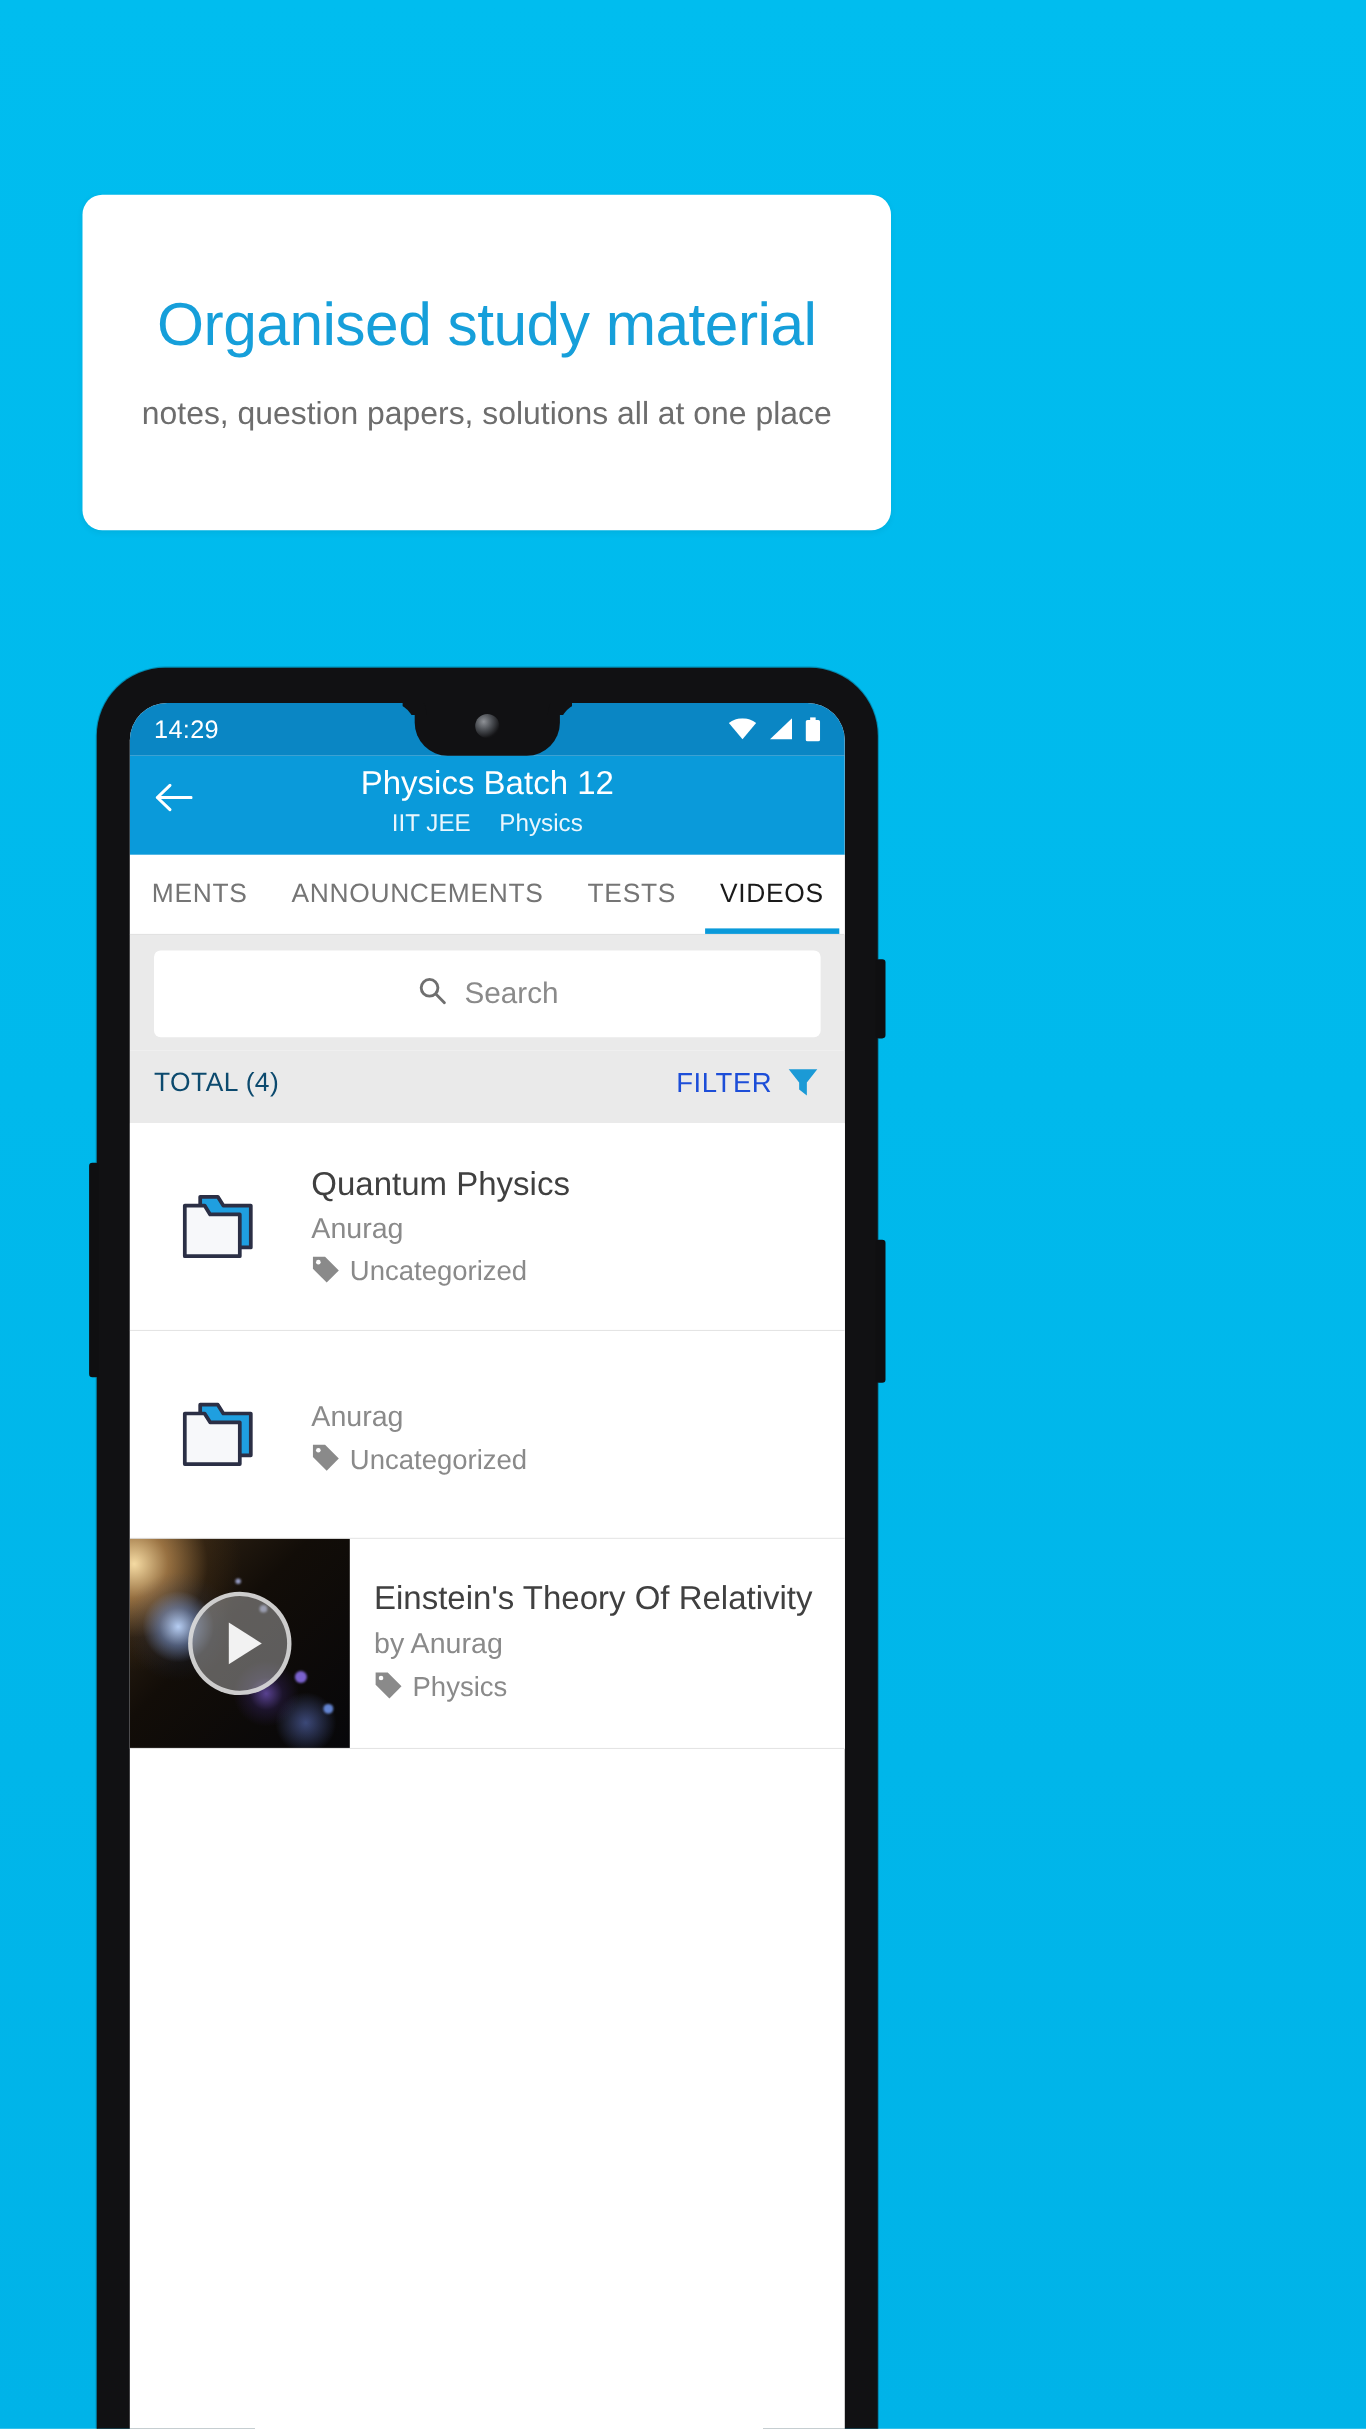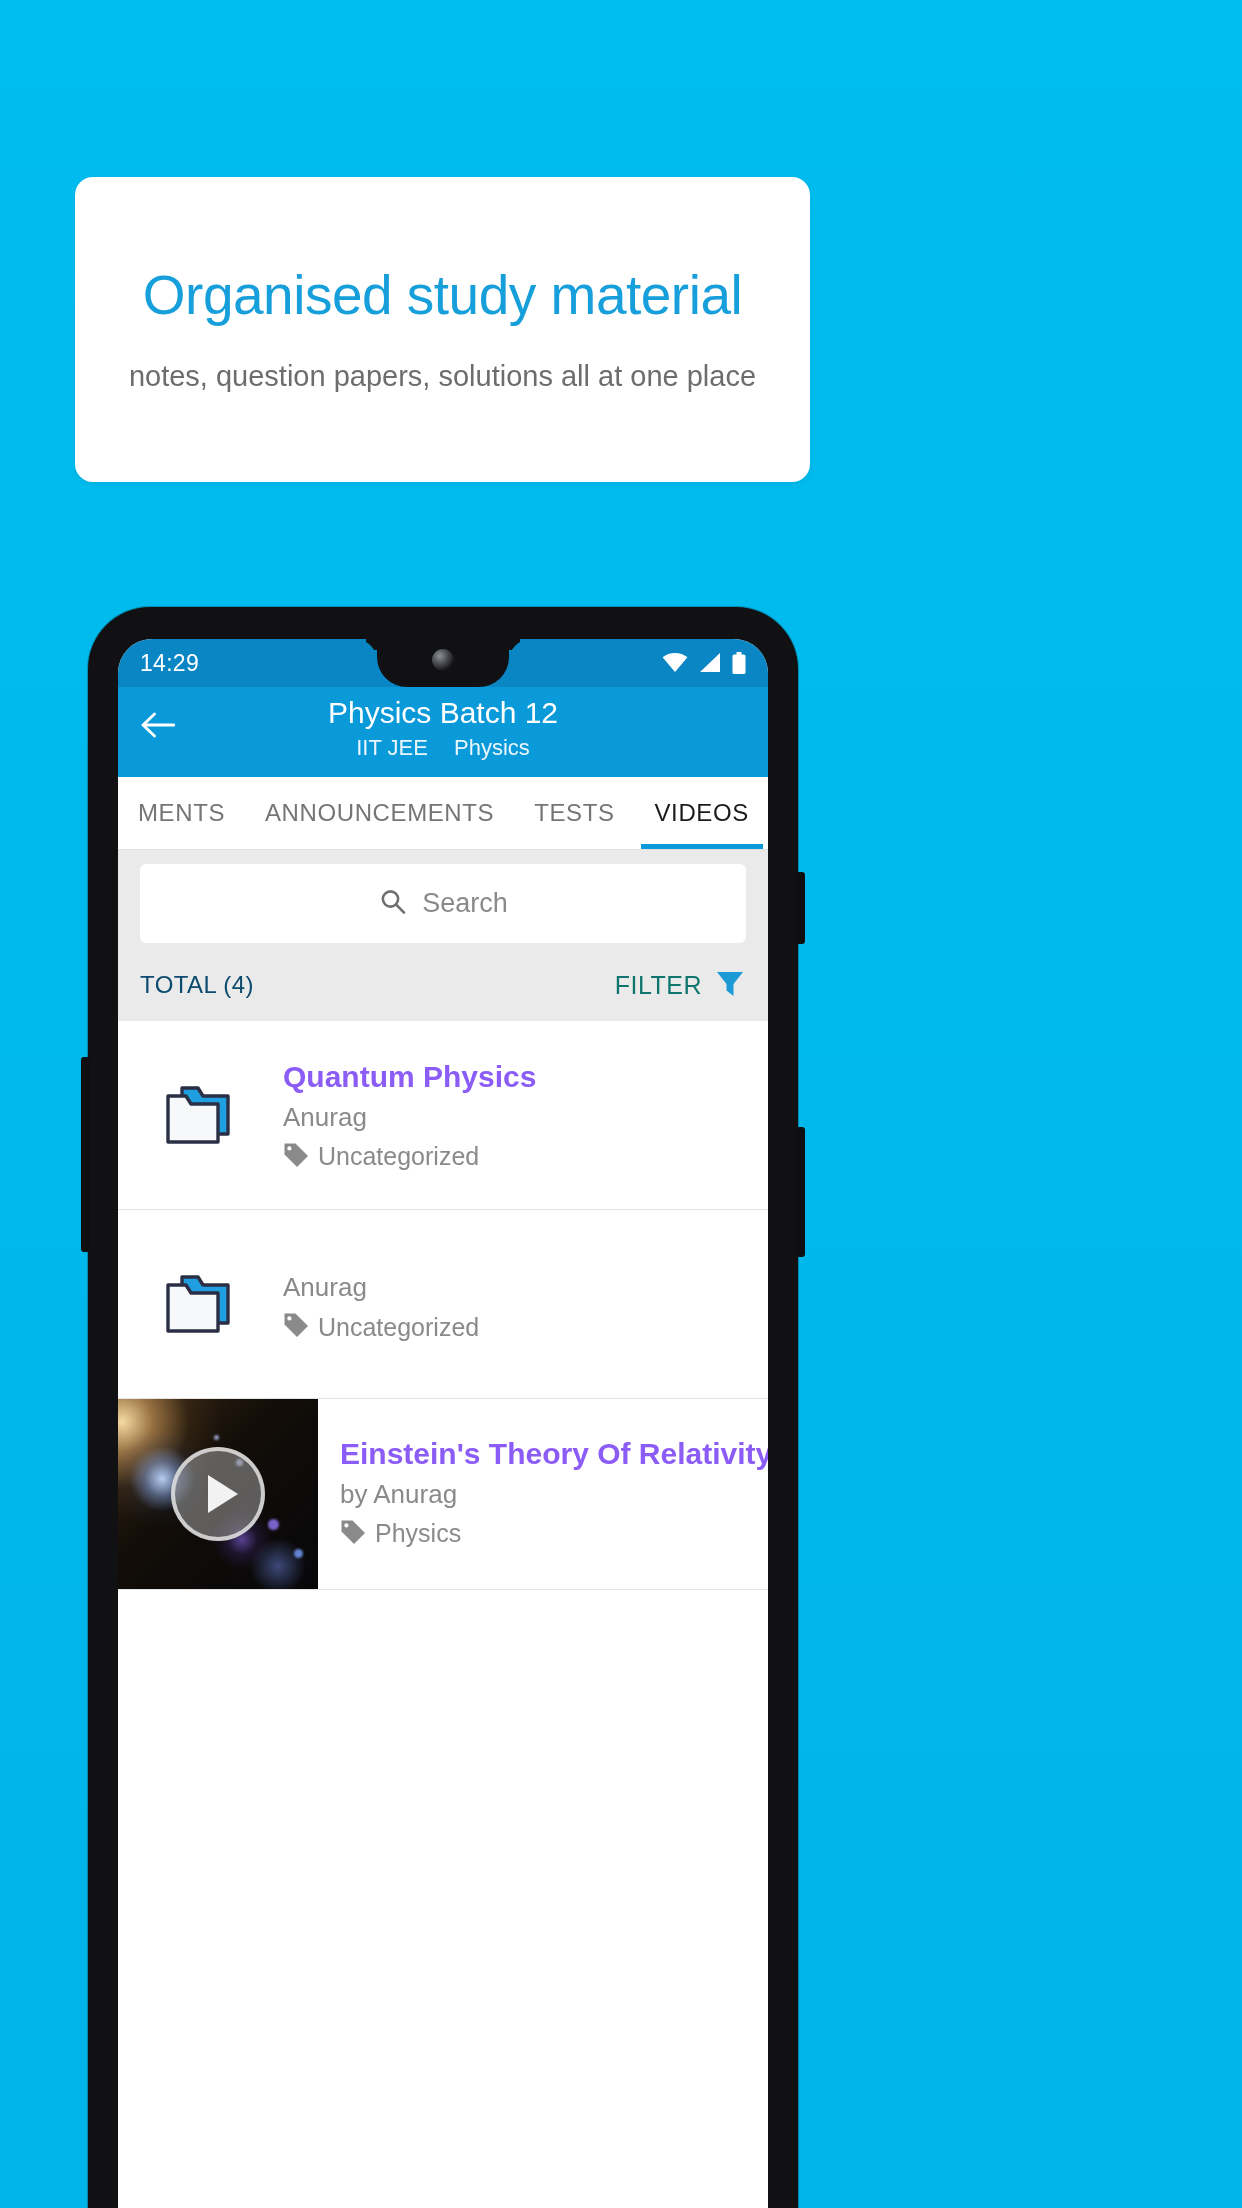--- a/index.html
+++ b/index.html
@@ -241,21 +241,21 @@
     color: #0c4a6e;
     font-size: 24px;
     letter-spacing: 0.4px;
   }
   #filter-button {
     display: flex;
     align-items: center;
     gap: 12px;
   }
   #filter-label {
-    color: #0f766e;
+    color: #1d4ed8;
     font-size: 25px;
     letter-spacing: 0.5px;
     margin-left: 36px;
   }
 
   
   #list { background: #ffffff; }
   .list-item {
     display: flex;
     align-items: center;
@@ -265,23 +265,23 @@
   }
   .item-icon-wrap {
     width: 165px;
     display: flex;
     align-items: center;
     justify-content: center;
     flex: 0 0 165px;
   }
   .item-text { flex: 1 1 auto; padding-right: 16px; }
   .item-title {
-    color: #8b5cf6;
+    color: #404040;
     font-size: 30px;
-    font-weight: 700;
+    font-weight: 400;
     line-height: 1.25;
     white-space: nowrap;
   }
   .item-author {
     color: #8a8a8a;
     font-size: 26px;
     margin-top: 6px;
   }
   .item-tag-row {
     display: flex;

